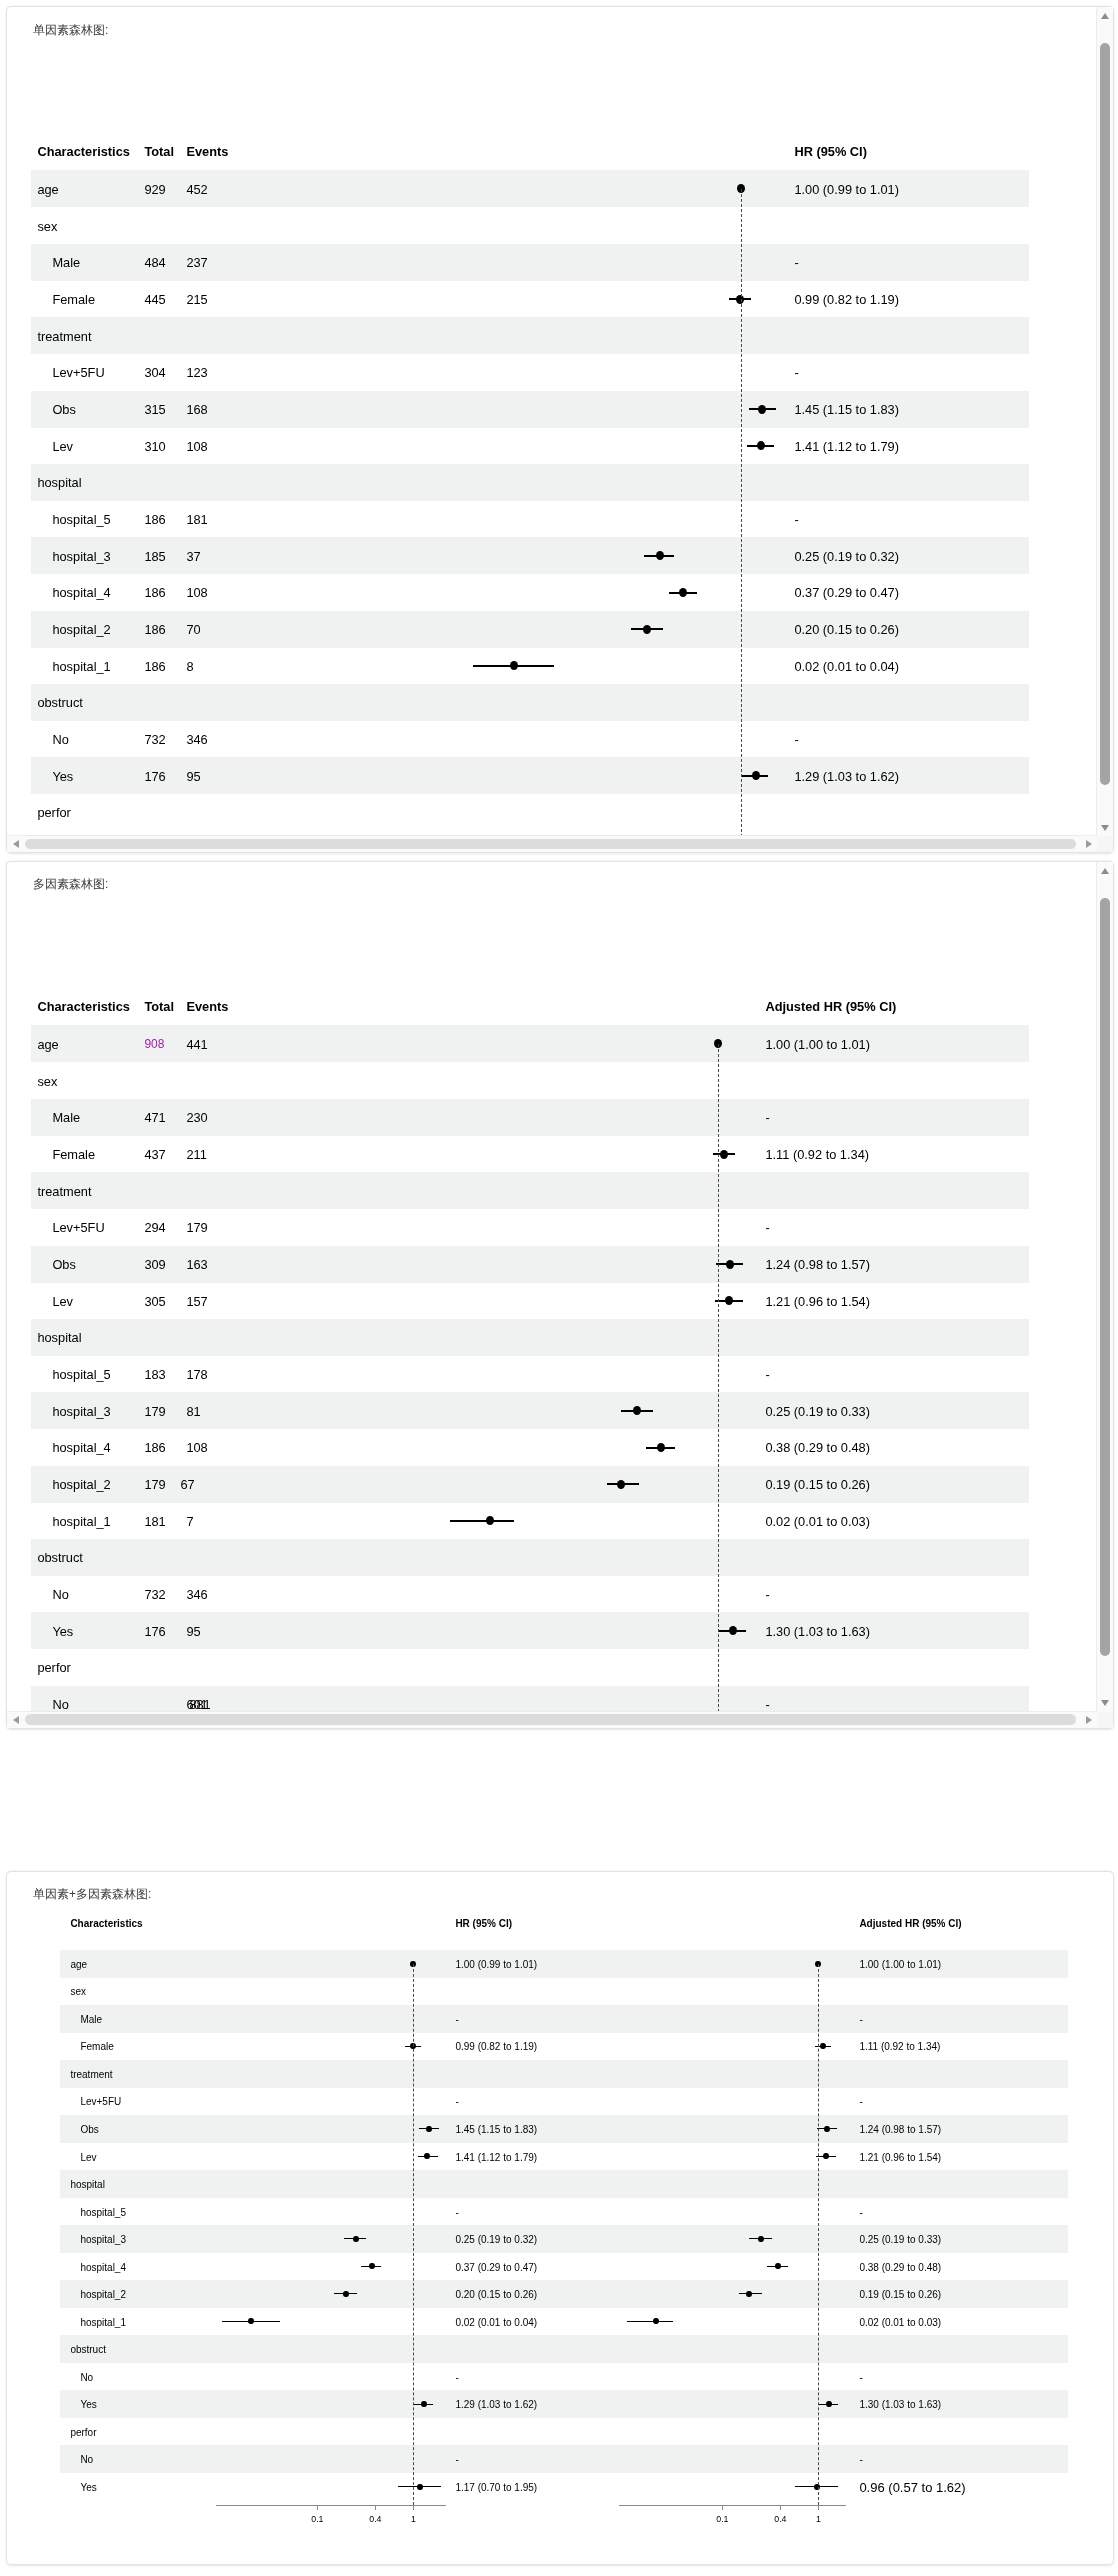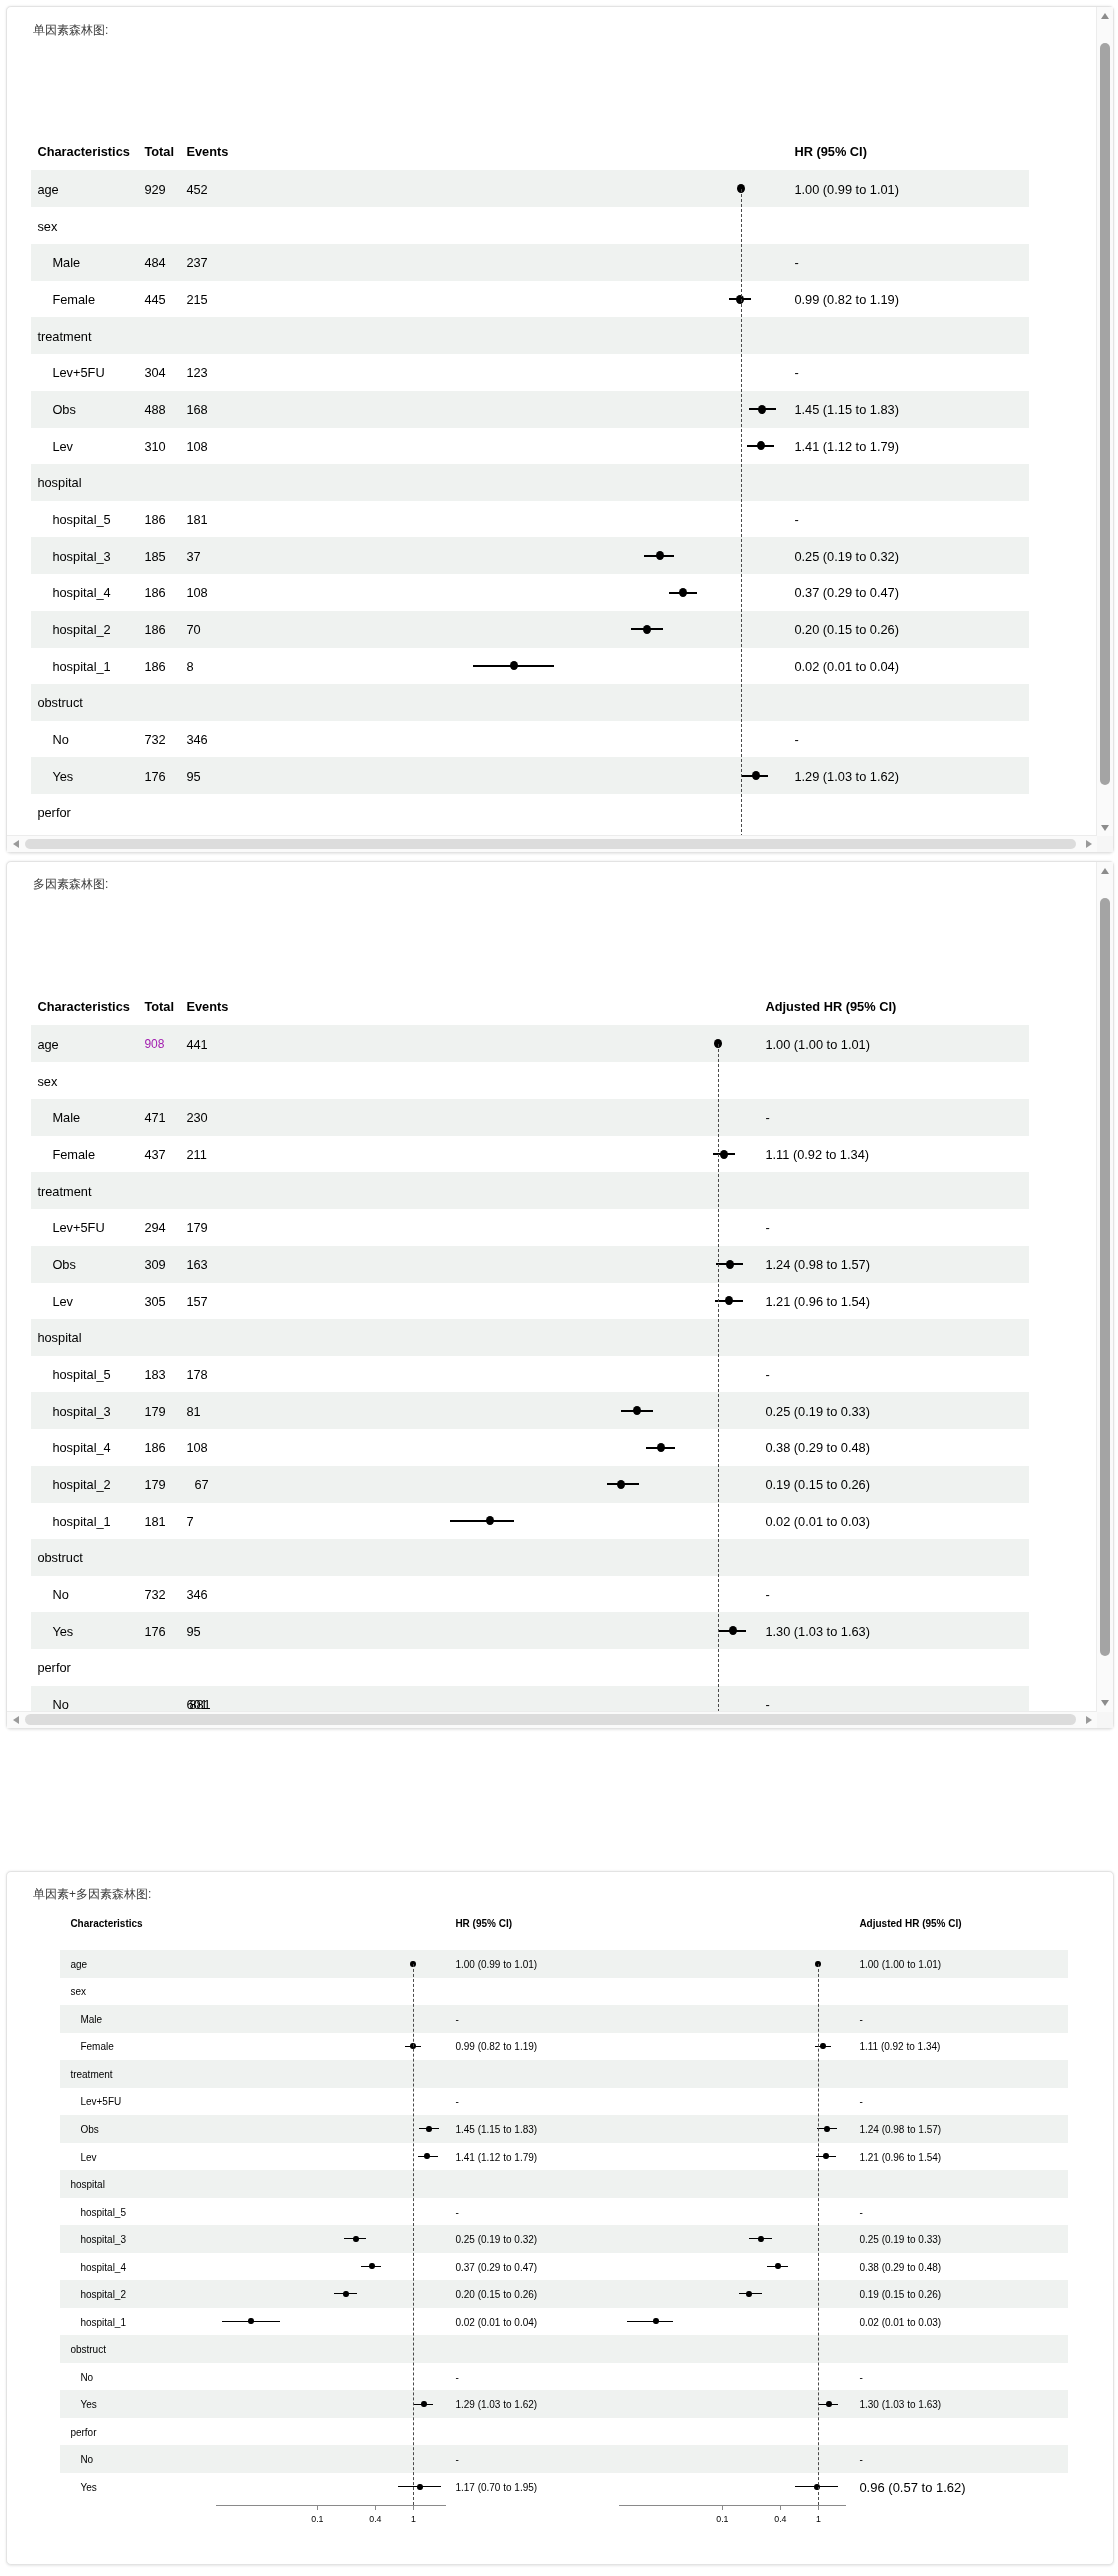--- a/index.html
+++ b/index.html
@@ -78,21 +78,21 @@
         <div class="f-wh" style="left: 722px; top: 291px; width: 21.6px; height: 1.6px;"></div>
         <div class="f-dot" style="left: 729px; top: 288px; width: 8px; height: 8.8px;"></div>
         <div class="f-stripe" style="left: 24px; top: 310px; width: 998px; height: 37px; background: rgb(239, 242, 240);"></div>
         <div class="f-text" style="left: 30px; top: 329px; font-size: 12.8px; color: rgb(0, 0, 0);">treatment</div>
         <div class="f-text" style="left: 45px; top: 365px; font-size: 12.8px; color: rgb(0, 0, 0);">Lev+5FU</div>
         <div class="f-text" style="left: 137px; top: 365px; font-size: 12.8px; color: rgb(0, 0, 0);">304</div>
         <div class="f-text" style="left: 179px; top: 365px; font-size: 12.8px; color: rgb(0, 0, 0);">123</div>
         <div class="f-text" style="left: 787px; top: 365px; font-size: 12.8px; color: rgb(0, 0, 0);">-</div>
         <div class="f-stripe" style="left: 24px; top: 384px; width: 998px; height: 37px; background: rgb(239, 242, 240);"></div>
         <div class="f-text" style="left: 45px; top: 402px; font-size: 12.8px; color: rgb(0, 0, 0);">Obs</div>
-        <div class="f-text" style="left: 137px; top: 402px; font-size: 12.8px; color: rgb(0, 0, 0);">488</div>
+        <div class="f-text" style="left: 137px; top: 402px; font-size: 12.8px; color: rgb(0, 0, 0);">315</div>
         <div class="f-text" style="left: 179px; top: 402px; font-size: 12.8px; color: rgb(0, 0, 0);">168</div>
         <div class="f-text" style="left: 787px; top: 402px; font-size: 12.8px; color: rgb(0, 0, 0);">1.45 (1.15 to 1.83)</div>
         <div class="f-wh" style="left: 742px; top: 401px; width: 27px; height: 1.6px;"></div>
         <div class="f-dot" style="left: 751px; top: 398px; width: 8px; height: 8.8px;"></div>
         <div class="f-text" style="left: 45px; top: 439px; font-size: 12.8px; color: rgb(0, 0, 0);">Lev</div>
         <div class="f-text" style="left: 137px; top: 439px; font-size: 12.8px; color: rgb(0, 0, 0);">310</div>
         <div class="f-text" style="left: 179px; top: 439px; font-size: 12.8px; color: rgb(0, 0, 0);">108</div>
         <div class="f-text" style="left: 787px; top: 439px; font-size: 12.8px; color: rgb(0, 0, 0);">1.41 (1.12 to 1.79)</div>
         <div class="f-wh" style="left: 740px; top: 438px; width: 27px; height: 1.6px;"></div>
         <div class="f-dot" style="left: 750px; top: 434px; width: 8px; height: 8.8px;"></div>
@@ -219,21 +219,21 @@
         <div class="f-dot" style="left: 626px; top: 544px; width: 8px; height: 8.8px;"></div>
         <div class="f-text" style="left: 45px; top: 585px; font-size: 12.8px; color: rgb(0, 0, 0);">hospital_4</div>
         <div class="f-text" style="left: 137px; top: 585px; font-size: 12.8px; color: rgb(0, 0, 0);">186</div>
         <div class="f-text" style="left: 179px; top: 585px; font-size: 12.8px; color: rgb(0, 0, 0);">108</div>
         <div class="f-text" style="left: 758px; top: 585px; font-size: 12.8px; color: rgb(0, 0, 0);">0.38 (0.29 to 0.48)</div>
         <div class="f-wh" style="left: 639px; top: 585px; width: 29px; height: 1.6px;"></div>
         <div class="f-dot" style="left: 650px; top: 581px; width: 8px; height: 8.8px;"></div>
         <div class="f-stripe" style="left: 24px; top: 604px; width: 998px; height: 37px; background: rgb(239, 242, 240);"></div>
         <div class="f-text" style="left: 45px; top: 622px; font-size: 12.8px; color: rgb(0, 0, 0);">hospital_2</div>
         <div class="f-text" style="left: 137px; top: 622px; font-size: 12.8px; color: rgb(0, 0, 0);">179</div>
-        <div class="f-text" style="left: 187px; top: 622px; font-size: 12.8px; color: rgb(0, 0, 0);">67</div>
+        <div class="f-text" style="left: 173px; top: 622px; font-size: 12.8px; color: rgb(0, 0, 0);">67</div>
         <div class="f-text" style="left: 758px; top: 622px; font-size: 12.8px; color: rgb(0, 0, 0);">0.19 (0.15 to 0.26)</div>
         <div class="f-wh" style="left: 600px; top: 621px; width: 32px; height: 1.6px;"></div>
         <div class="f-dot" style="left: 610px; top: 618px; width: 8px; height: 8.8px;"></div>
         <div class="f-text" style="left: 45px; top: 659px; font-size: 12.8px; color: rgb(0, 0, 0);">hospital_1</div>
         <div class="f-text" style="left: 137px; top: 659px; font-size: 12.8px; color: rgb(0, 0, 0);">181</div>
         <div class="f-text" style="left: 179px; top: 659px; font-size: 12.8px; color: rgb(0, 0, 0);">7</div>
         <div class="f-text" style="left: 758px; top: 659px; font-size: 12.8px; color: rgb(0, 0, 0);">0.02 (0.01 to 0.03)</div>
         <div class="f-wh" style="left: 443px; top: 658px; width: 64px; height: 1.6px;"></div>
         <div class="f-dot" style="left: 479px; top: 654px; width: 8px; height: 8.8px;"></div>
         <div class="f-stripe" style="left: 24px; top: 677px; width: 998px; height: 37px; background: rgb(239, 242, 240);"></div>

